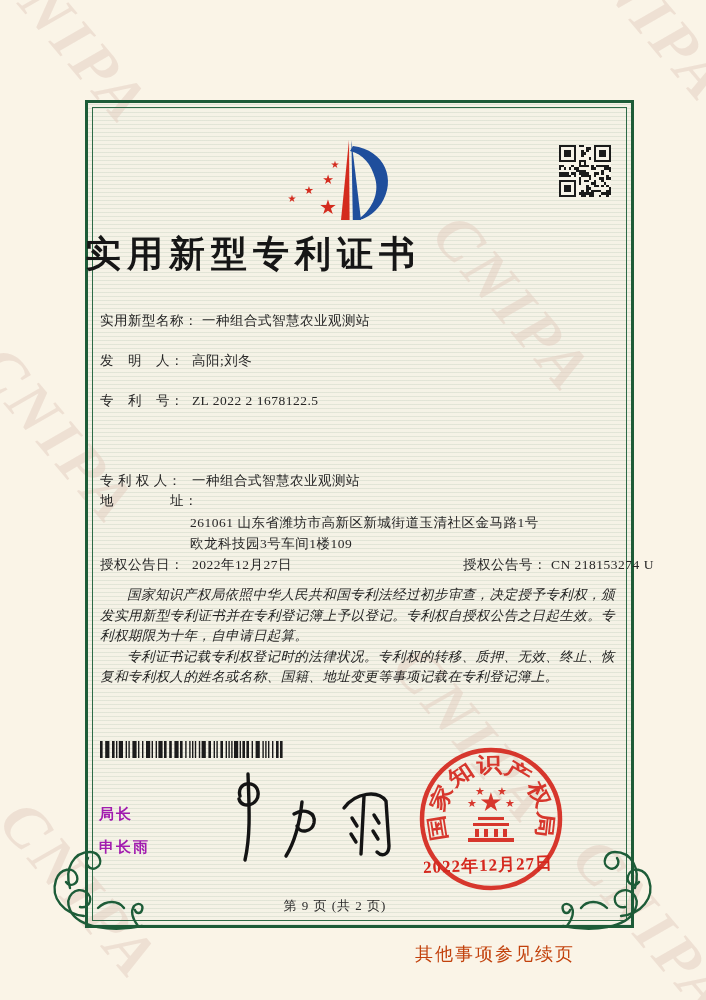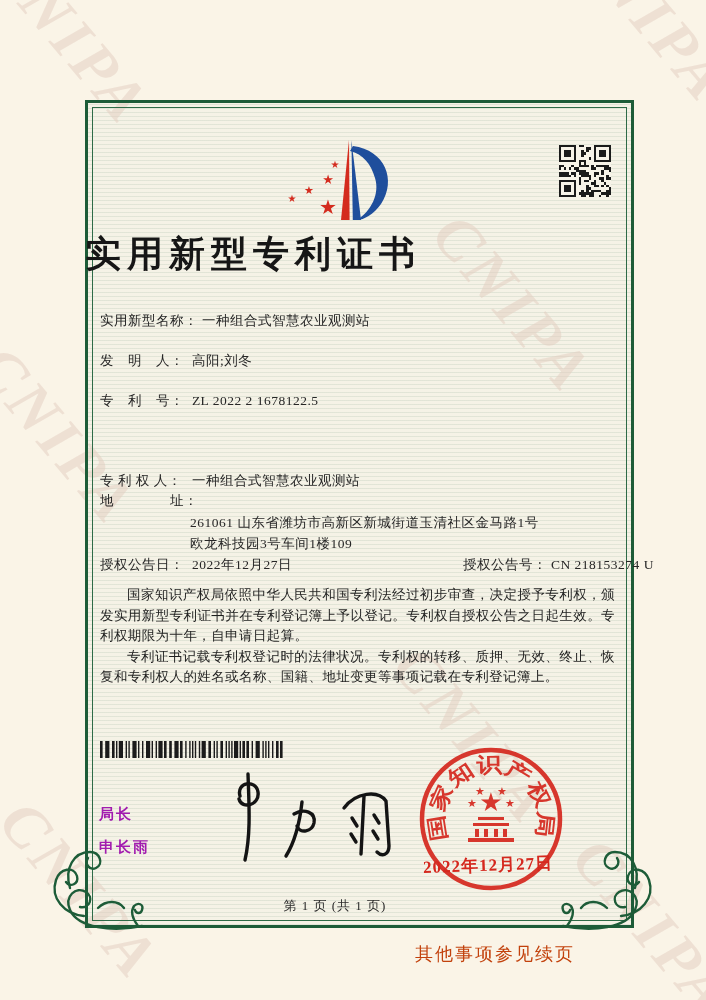--- a/index.html
+++ b/index.html
@@ -33,21 +33,21 @@
   .title{position:absolute;left:85px;top:230px;width:549px;z-index:3;
     font-size:36px;font-weight:bold;letter-spacing:6px;color:#161616;}
   .frow{position:absolute;left:100px;z-index:3;font-size:13.5px;letter-spacing:.5px;
     color:#262626;white-space:nowrap;}
   .flabel{display:inline-block;min-width:88px;}
   .fvalue{}
   .addr-lines{position:absolute;left:190px;z-index:3;font-size:13.5px;
     letter-spacing:.5px;color:#262626;line-height:21px;}
   .pair2{position:absolute;left:363px;top:0;}
   .paras{position:absolute;left:100px;top:585px;width:515px;z-index:3;
-    font-size:13.5px;line-height:20.5px;color:#1f1f1f;
+    font-size:13.5px;line-height:20.5px;color:#1f1f1f;font-style:italic;
     text-align:justify;letter-spacing:.4px;}
   .paras p{margin:0;text-indent:2em;}
   .barcode{position:absolute;left:100px;top:741px;z-index:3;}
   .signer{position:absolute;left:99px;top:797px;z-index:3;
     font-family:"Liberation Sans","DejaVu Sans",sans-serif;
     font-size:15px;font-weight:600;color:#a21caf;line-height:33px;letter-spacing:2px;}
   .signature{position:absolute;left:198px;top:768px;z-index:3;}
   .seal{position:absolute;left:418px;top:746px;z-index:4;opacity:.92;}
   .seal-date{position:absolute;left:423px;top:853px;width:170px;z-index:4;
     font-size:17px;font-weight:bold;color:#d5281e;letter-spacing:1px;
@@ -359,16 +359,16 @@
         <rect x="-16" y="10" width="4" height="8"></rect>
         <rect x="-7" y="10" width="4" height="8"></rect>
         <rect x="3" y="10" width="4" height="8"></rect>
         <rect x="12" y="10" width="4" height="8"></rect>
         <rect x="-23" y="19" width="46" height="4"></rect>
       </g>
     </g>
   </svg>
   <div class="seal-date">2022年12月27日</div>
 
-  <div class="page-info">第 1 页 (共 1 页)</div>
+  <div class="page-info">第 9 页 (共 2 页)</div>
   <div class="note">其他事项参见续页</div>
 
 </div>
 
 </body></html>

